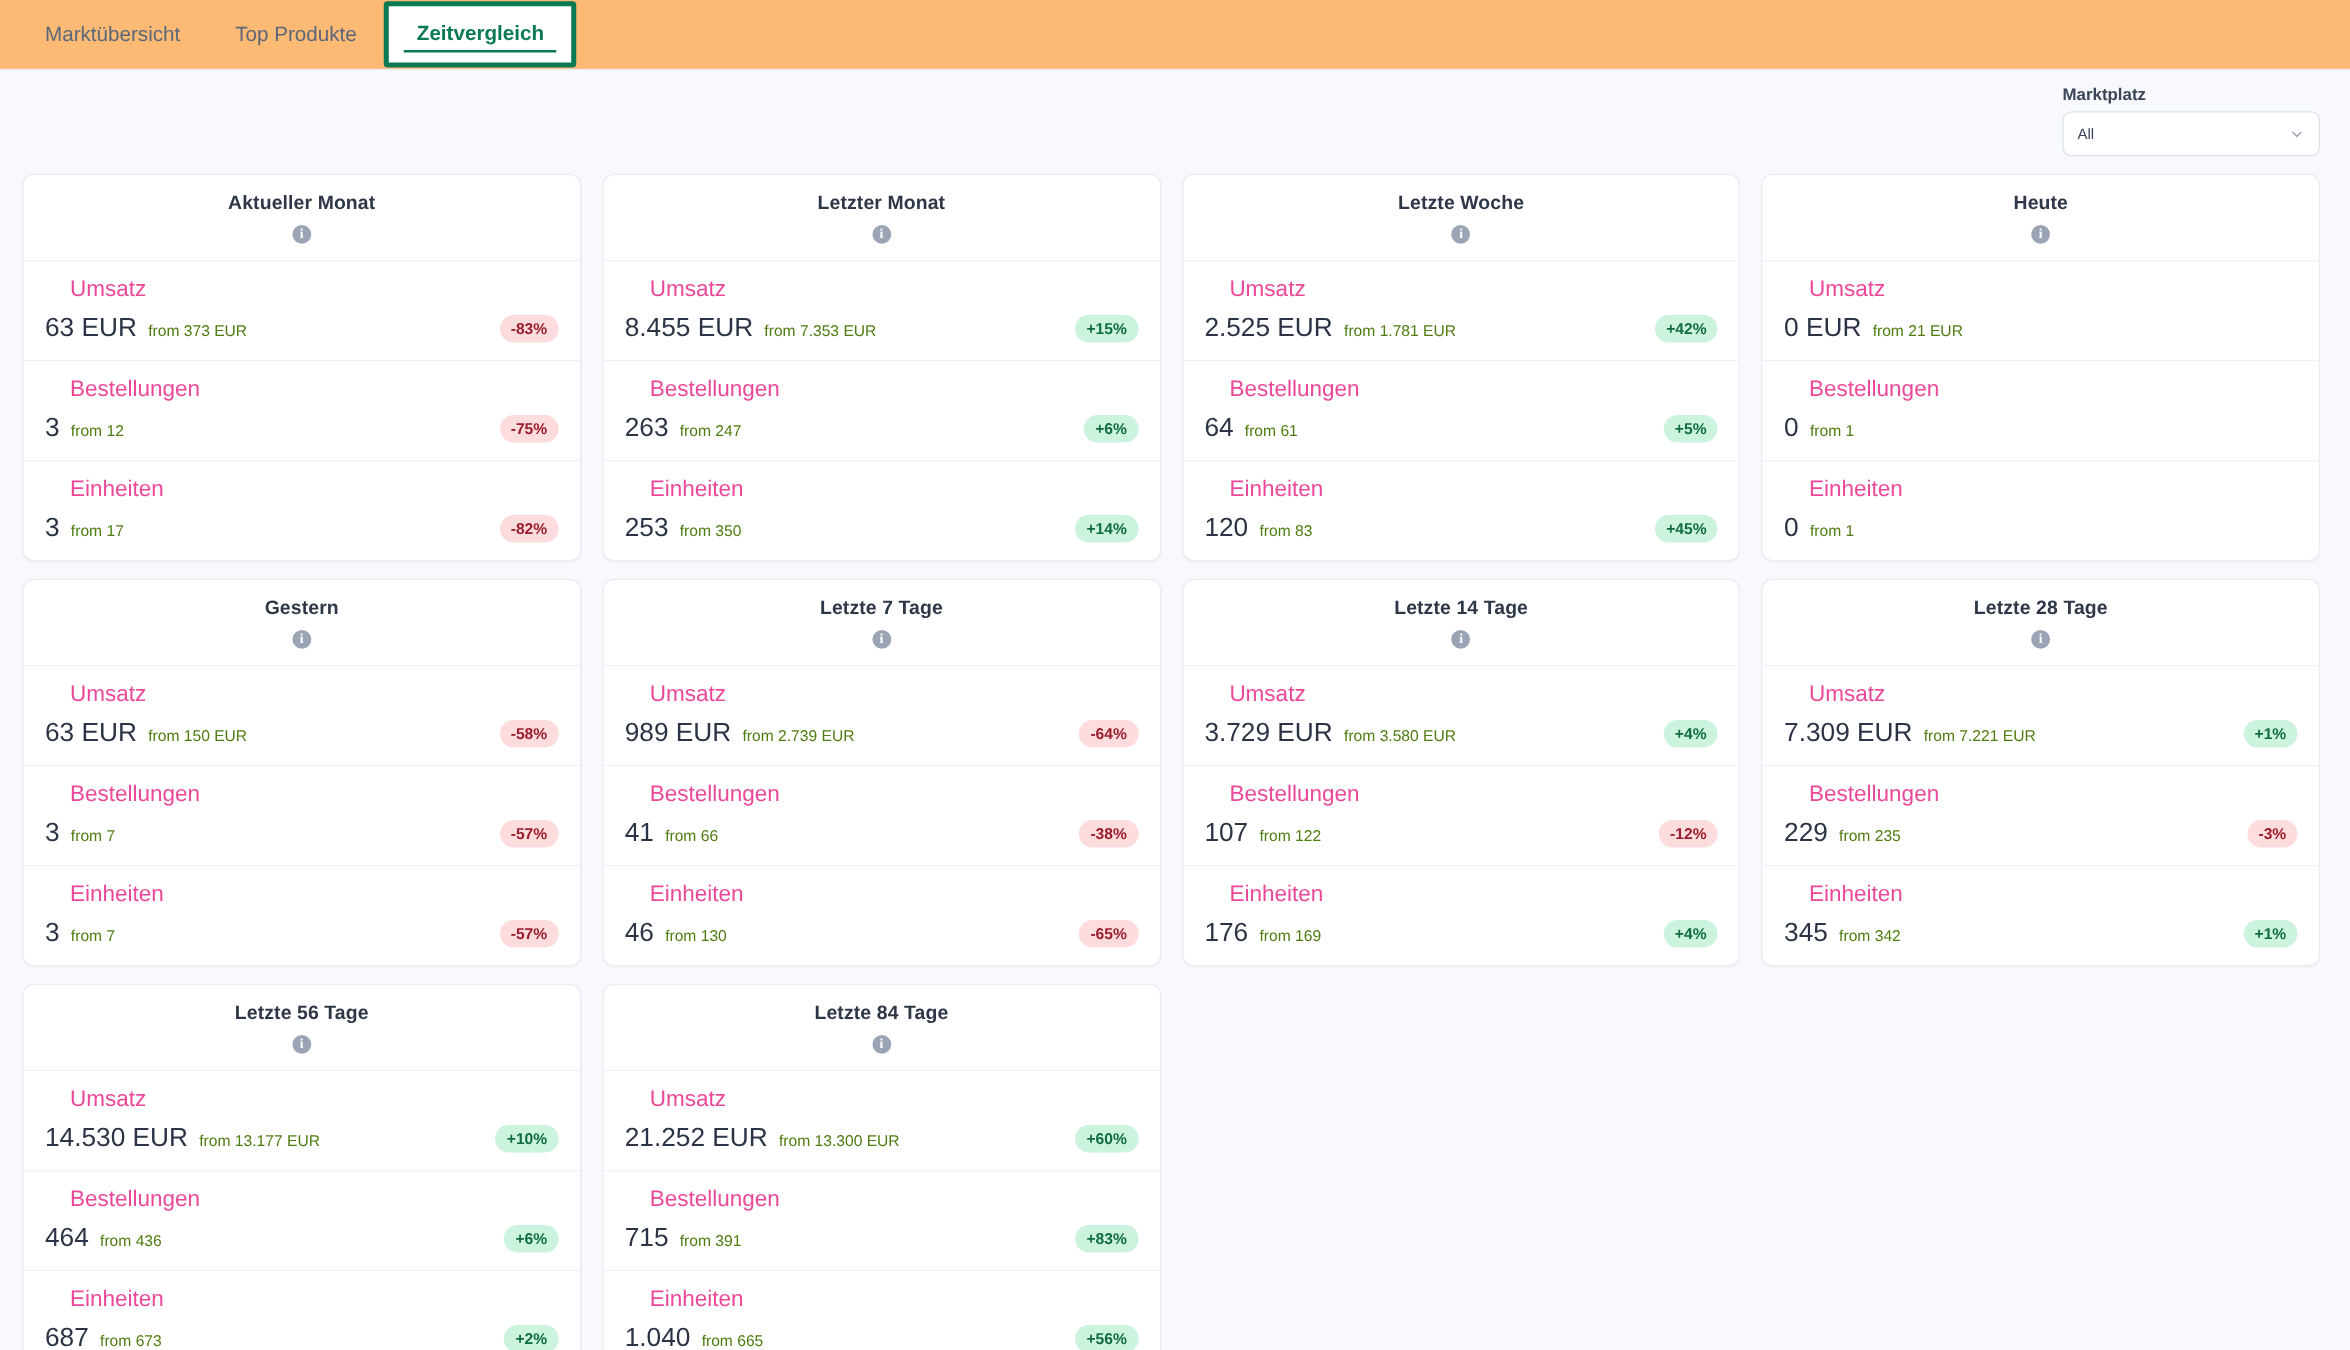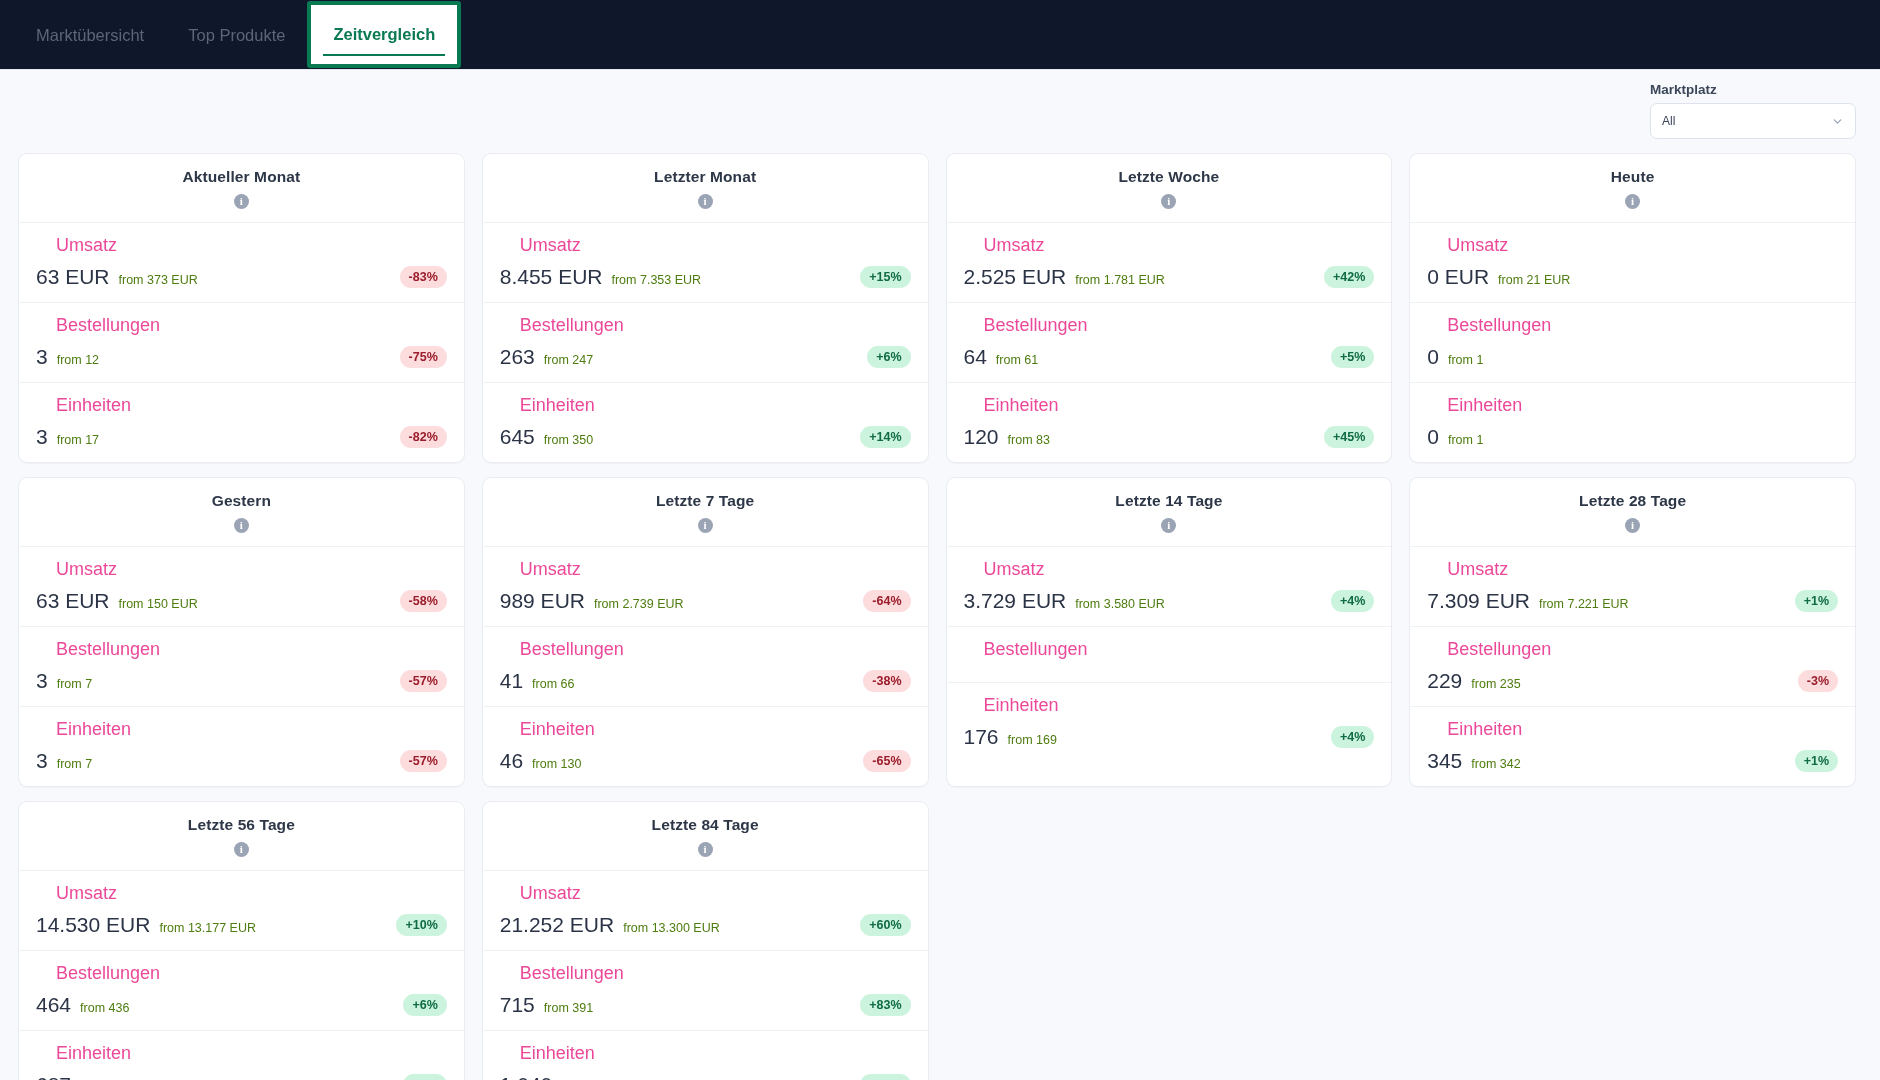--- a/index.html
+++ b/index.html
@@ -14,22 +14,22 @@
   body {
     background: #f7f9fc;
     font-family: "Liberation Sans", sans-serif;
     color: #323c4e;
     -webkit-font-smoothing: antialiased;
   }
 
   
   .tabbar {
     position: relative;
-    height: 70px;
-    background: #0f172a;
+    height: 56px;
+    background: #fdba74;
     display: flex;
     align-items: stretch;
     padding-left: 14px;
   }
   .tabbar::after {
     content: "";
     position: absolute;
     left: 0; right: 0; bottom: 0;
     height: 1px;
     background: #e6eaf0;
@@ -267,21 +267,21 @@
         <div class="metric-row">
           <span class="metric-value">263</span>
           <span class="metric-prev">from 247</span>
           <span class="spacer"></span>
           <span class="badge up">+6%</span>
         </div>
       </div>
       <div class="metric">
         <div class="metric-label">Einheiten</div>
         <div class="metric-row">
-          <span class="metric-value">645</span>
+          <span class="metric-value">253</span>
           <span class="metric-prev">from 350</span>
           <span class="spacer"></span>
           <span class="badge up">+14%</span>
         </div>
       </div>
     </div>
     <div class="card">
       <div class="card-head">
         <span class="card-title">Letzte Woche</span>
         <span class="info-icon">i</span>
@@ -419,20 +419,26 @@
         <div class="metric-label">Umsatz</div>
         <div class="metric-row">
           <span class="metric-value">3.729 EUR</span>
           <span class="metric-prev">from 3.580 EUR</span>
           <span class="spacer"></span>
           <span class="badge up">+4%</span>
         </div>
       </div>
       <div class="metric">
         <div class="metric-label">Bestellungen</div>
+        <div class="metric-row">
+          <span class="metric-value">107</span>
+          <span class="metric-prev">from 122</span>
+          <span class="spacer"></span>
+          <span class="badge down">-12%</span>
+        </div>
       </div>
       <div class="metric">
         <div class="metric-label">Einheiten</div>
         <div class="metric-row">
           <span class="metric-value">176</span>
           <span class="metric-prev">from 169</span>
           <span class="spacer"></span>
           <span class="badge up">+4%</span>
         </div>
       </div>

